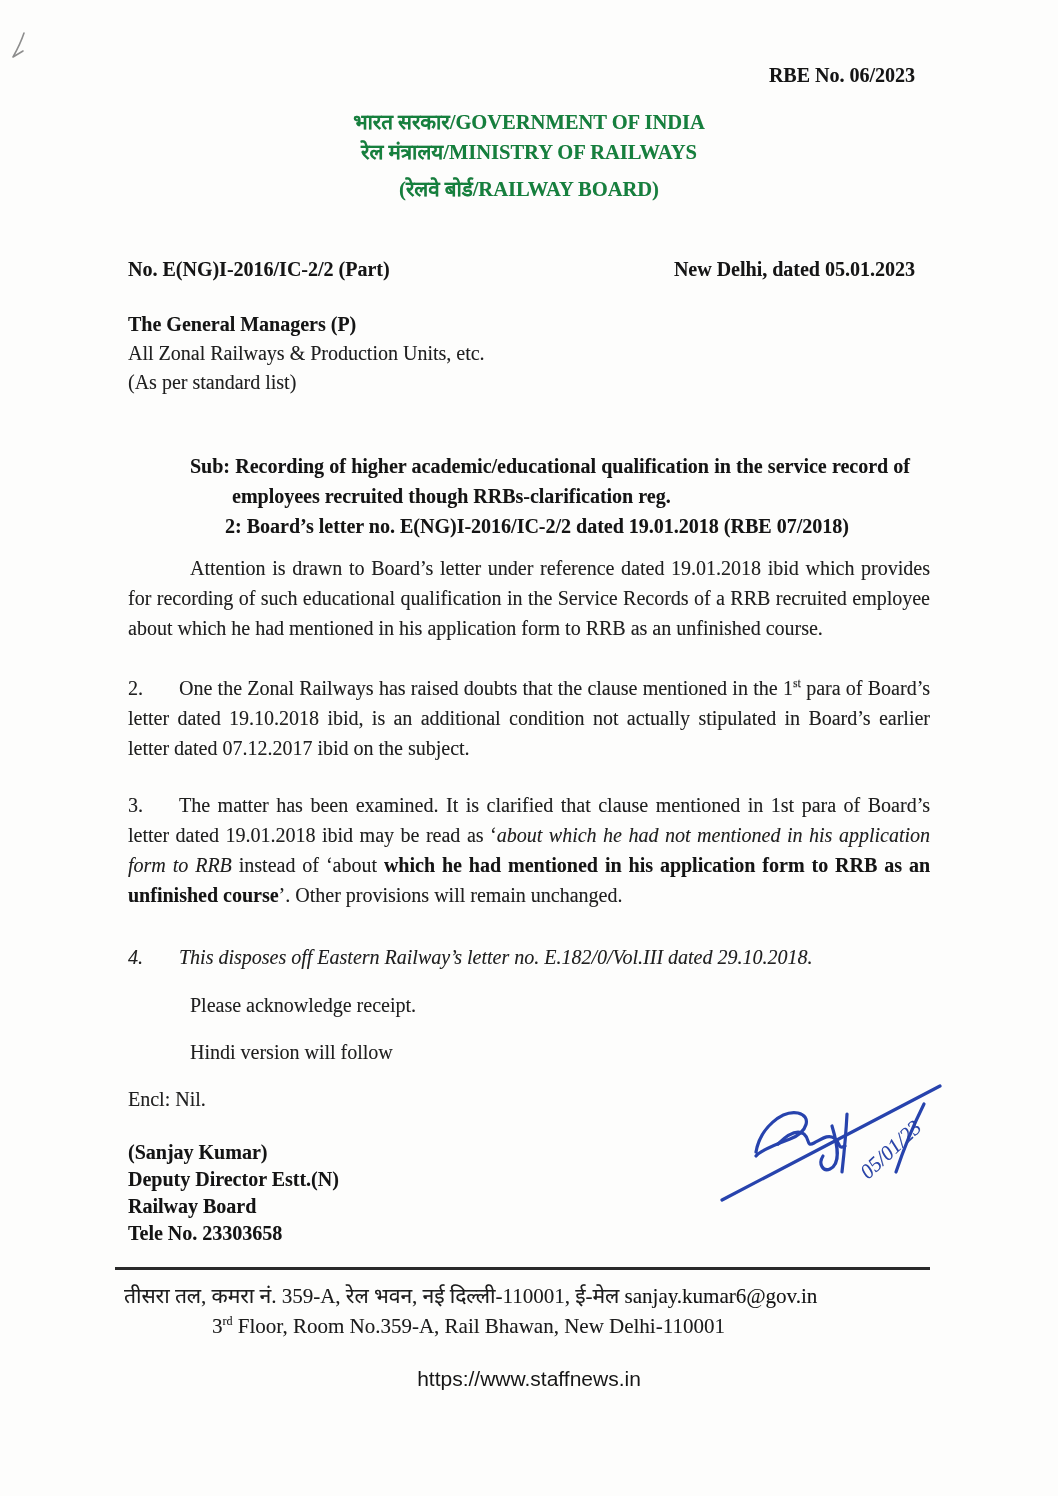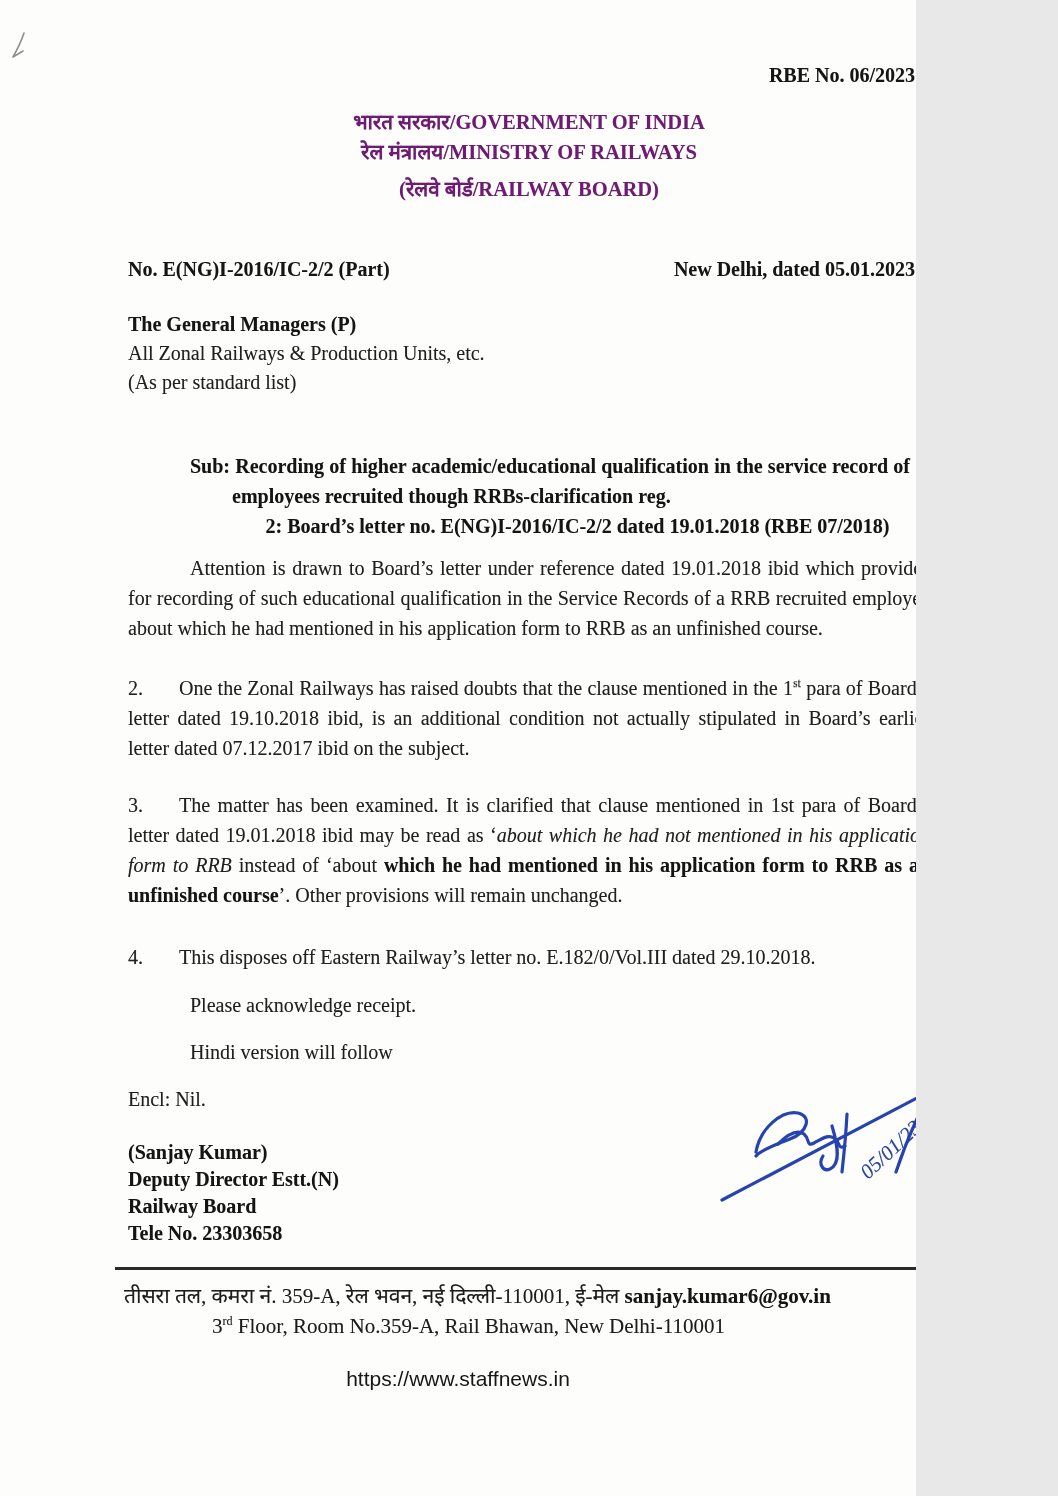--- a/index.html
+++ b/index.html
@@ -1,73 +1,73 @@
 <!DOCTYPE html>
 <html><head>
 <meta charset="utf-8">
 <style>
   * { box-sizing: border-box; margin: 0; padding: 0; }
   html, body { background: #e8e8e8; }
   body { width: 1058px; margin: 0 auto; font-family: "Liberation Serif", "DejaVu Serif", serif; }
 
   .page {
     position: relative;
-    width: 916px;
+    width: 1058px;
     height: 1496px;
     background: #fdfdfc;
     color: #1f1f1f;
     overflow: hidden;
     text-shadow: 0.2px 0.2px 0.6px rgba(30,30,30,0.30);
   }
 
   .content { position: relative; margin: 0 128px 0 128px; width: 802px; }
 
   .rbe-line { padding-top: 64px; text-align: right; padding-right: 15px;
               font-weight: bold; font-size: 20px; color: #151515; }
 
   .org-header { text-align: center; margin-top: 20px; font-weight: bold;
-                font-size: 20.5px; line-height: 30px; color: #701a75; }
+                font-size: 20.5px; line-height: 30px; color: #15803d; }
   .org-header .line3 { margin-top: 7px; }
 
   .ref-row { display: flex; justify-content: space-between; margin-top: 54px;
              font-weight: bold; font-size: 20px; color: #151515; }
   .ref-row .date { padding-right: 15px; }
 
   .addressee { margin-top: 29px; font-size: 20px; line-height: 29px; }
   .addressee .line1 { font-weight: bold; color: #151515; }
 
   .subject-block { margin-top: 54px; margin-left: 104px; margin-right: 20px;
                    text-indent: -42px; text-align: justify;
                    font-weight: bold; font-size: 20px; line-height: 30px; color: #141414; }
   .ref-line { font-weight: bold; font-size: 20px; line-height: 30px; color: #141414; }
   .ref-line.r1 { margin-left: 4px; }
-  .ref-line.r2 { margin-left: 97px; text-align: center; }
+  .ref-line.r2 { margin-left: 97px; }
 
   .para { font-size: 20px; line-height: 30px; text-align: justify; color: #202020; }
   .para1 { margin-top: 12px; text-indent: 62px; }
   .para2 { margin-top: 30px; }
   .para3 { margin-top: 27px; }
-  .para4 { margin-top: 32px; text-align: left; }
+  .para4 { margin-top: 32px; text-align: left; font-style: italic; }
   .pnum { display: inline-block; }
   .ptab { display: inline-block; width: 36px; }
   .it { font-style: italic; }
   .bd { font-weight: bold; color: #141414; }
 
   .closing { margin-top: 19px; padding-left: 62px; font-size: 20px; line-height: 28px; }
   .encl { padding-left: 0; }
 
   .sig-block { margin-top: 26px; text-align: left; padding-right: 24px;
                font-weight: bold; font-size: 20px; line-height: 27px; color: #141414; }
 
   .sig-script { position: absolute; left: 700px; top: 1076px; width: 300px; height: 150px;
                 pointer-events: none; }
 
   .footer-rule { margin: 20px 128px 0 115px; border: 0; border-top: 3px solid #2a2a2a; width: 815px; }
   .footer-hindi { margin: 11px 0 0 124px; font-size: 21px; color: #1c1c1c; }
-  .footer-hindi .email { font-weight: bold; color: #141414; }
+  .footer-hindi .email { font-weight: normal; color: #141414; }
   .footer-english { margin: 5px 0 0 212px; font-size: 21px; color: #1c1c1c; }
 
   .watermark { margin-top: 28px; text-align: center;
                font-family: "Liberation Sans", "DejaVu Sans", sans-serif;
                font-size: 21px; color: #161616; text-shadow: none; }
 
   .corner-mark { position: absolute; left: 8px; top: 30px; }
   sup { font-size: 12px; vertical-align: super; line-height: 0; }
 </style>
 </head>

